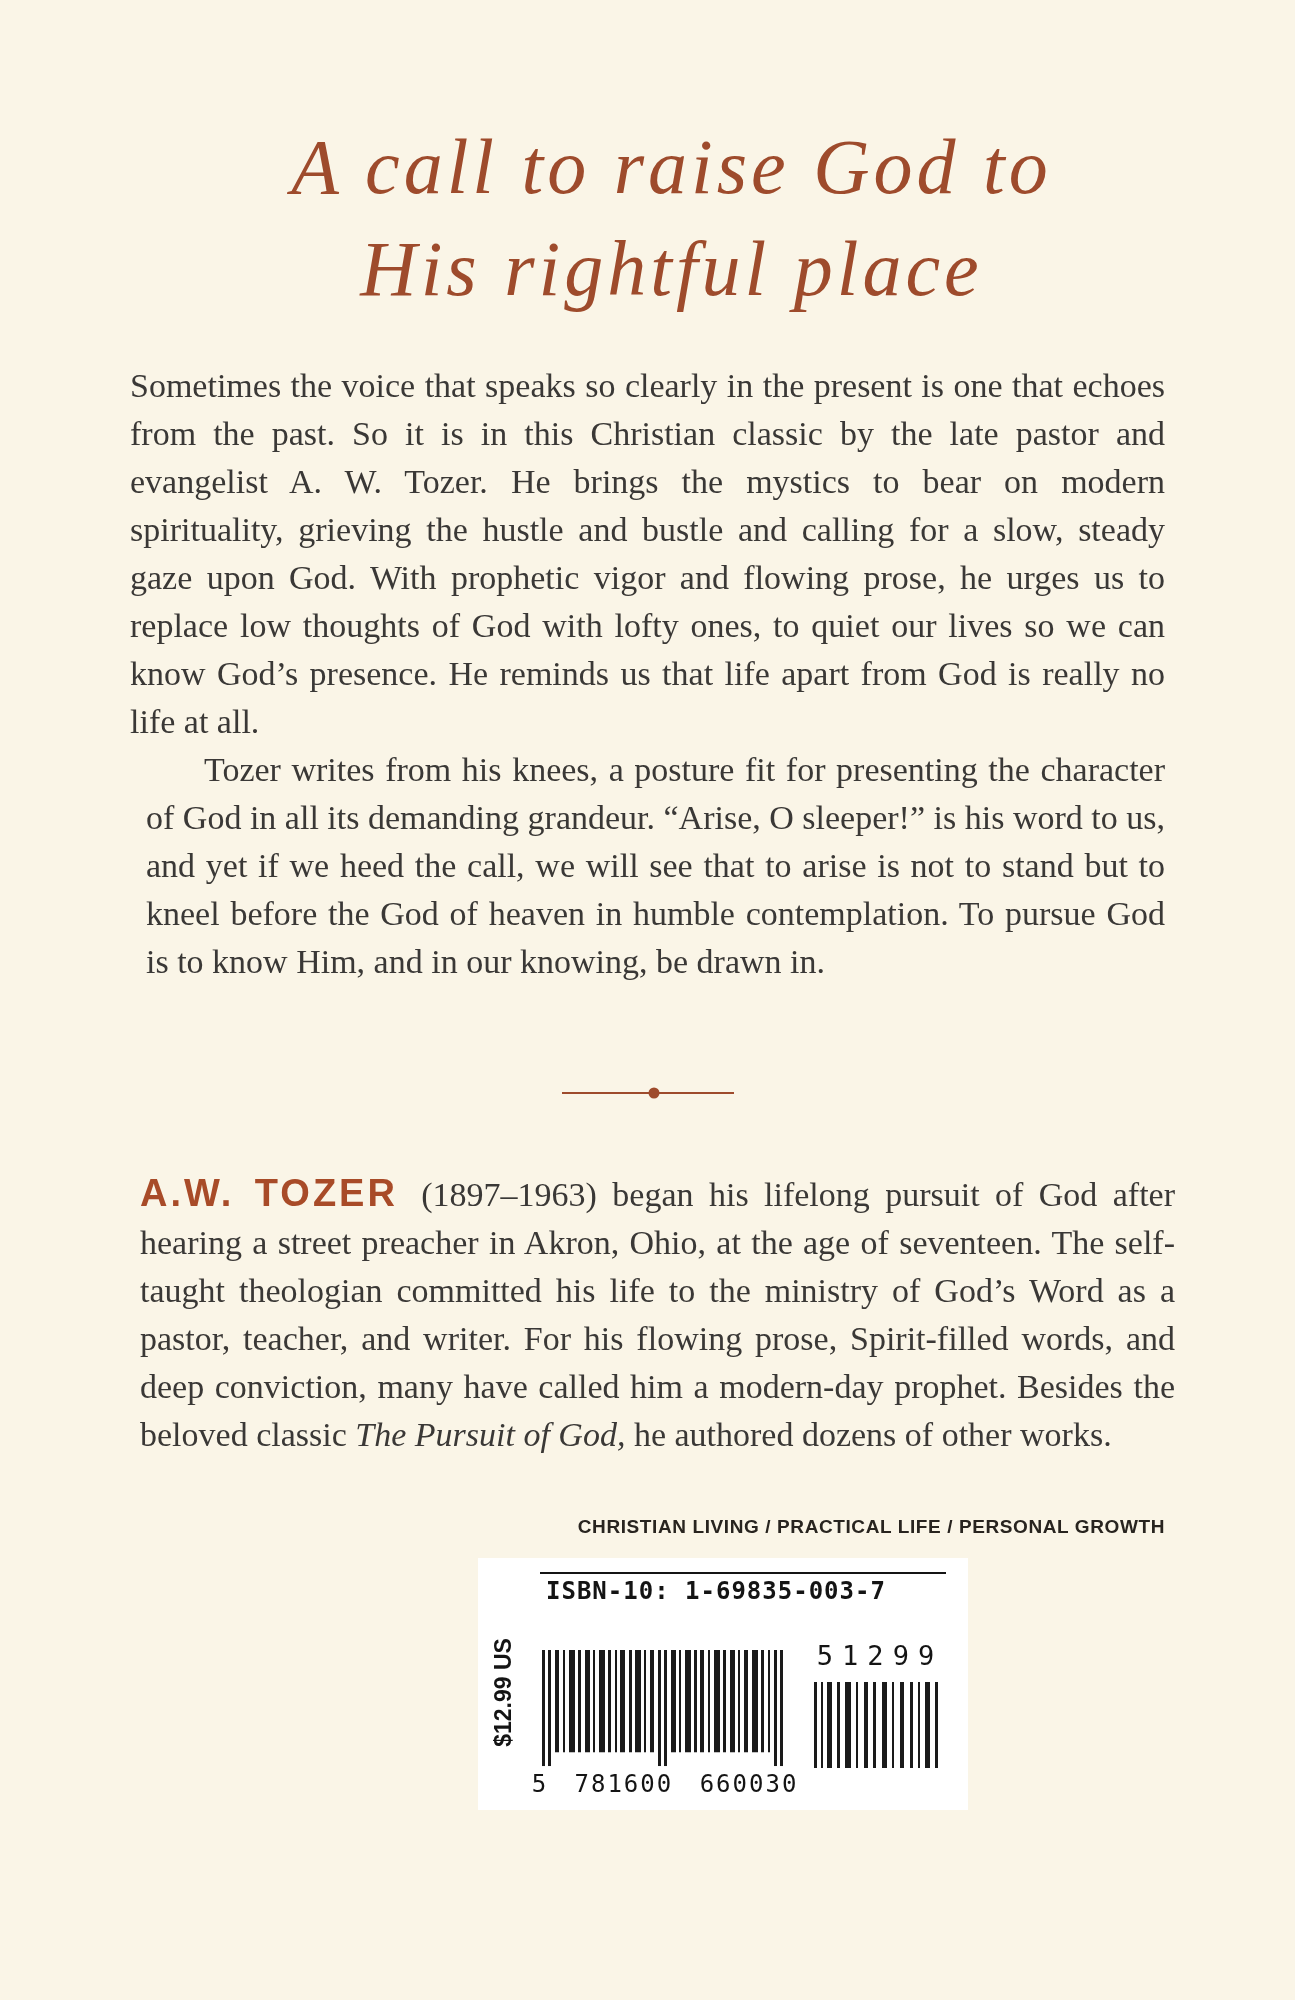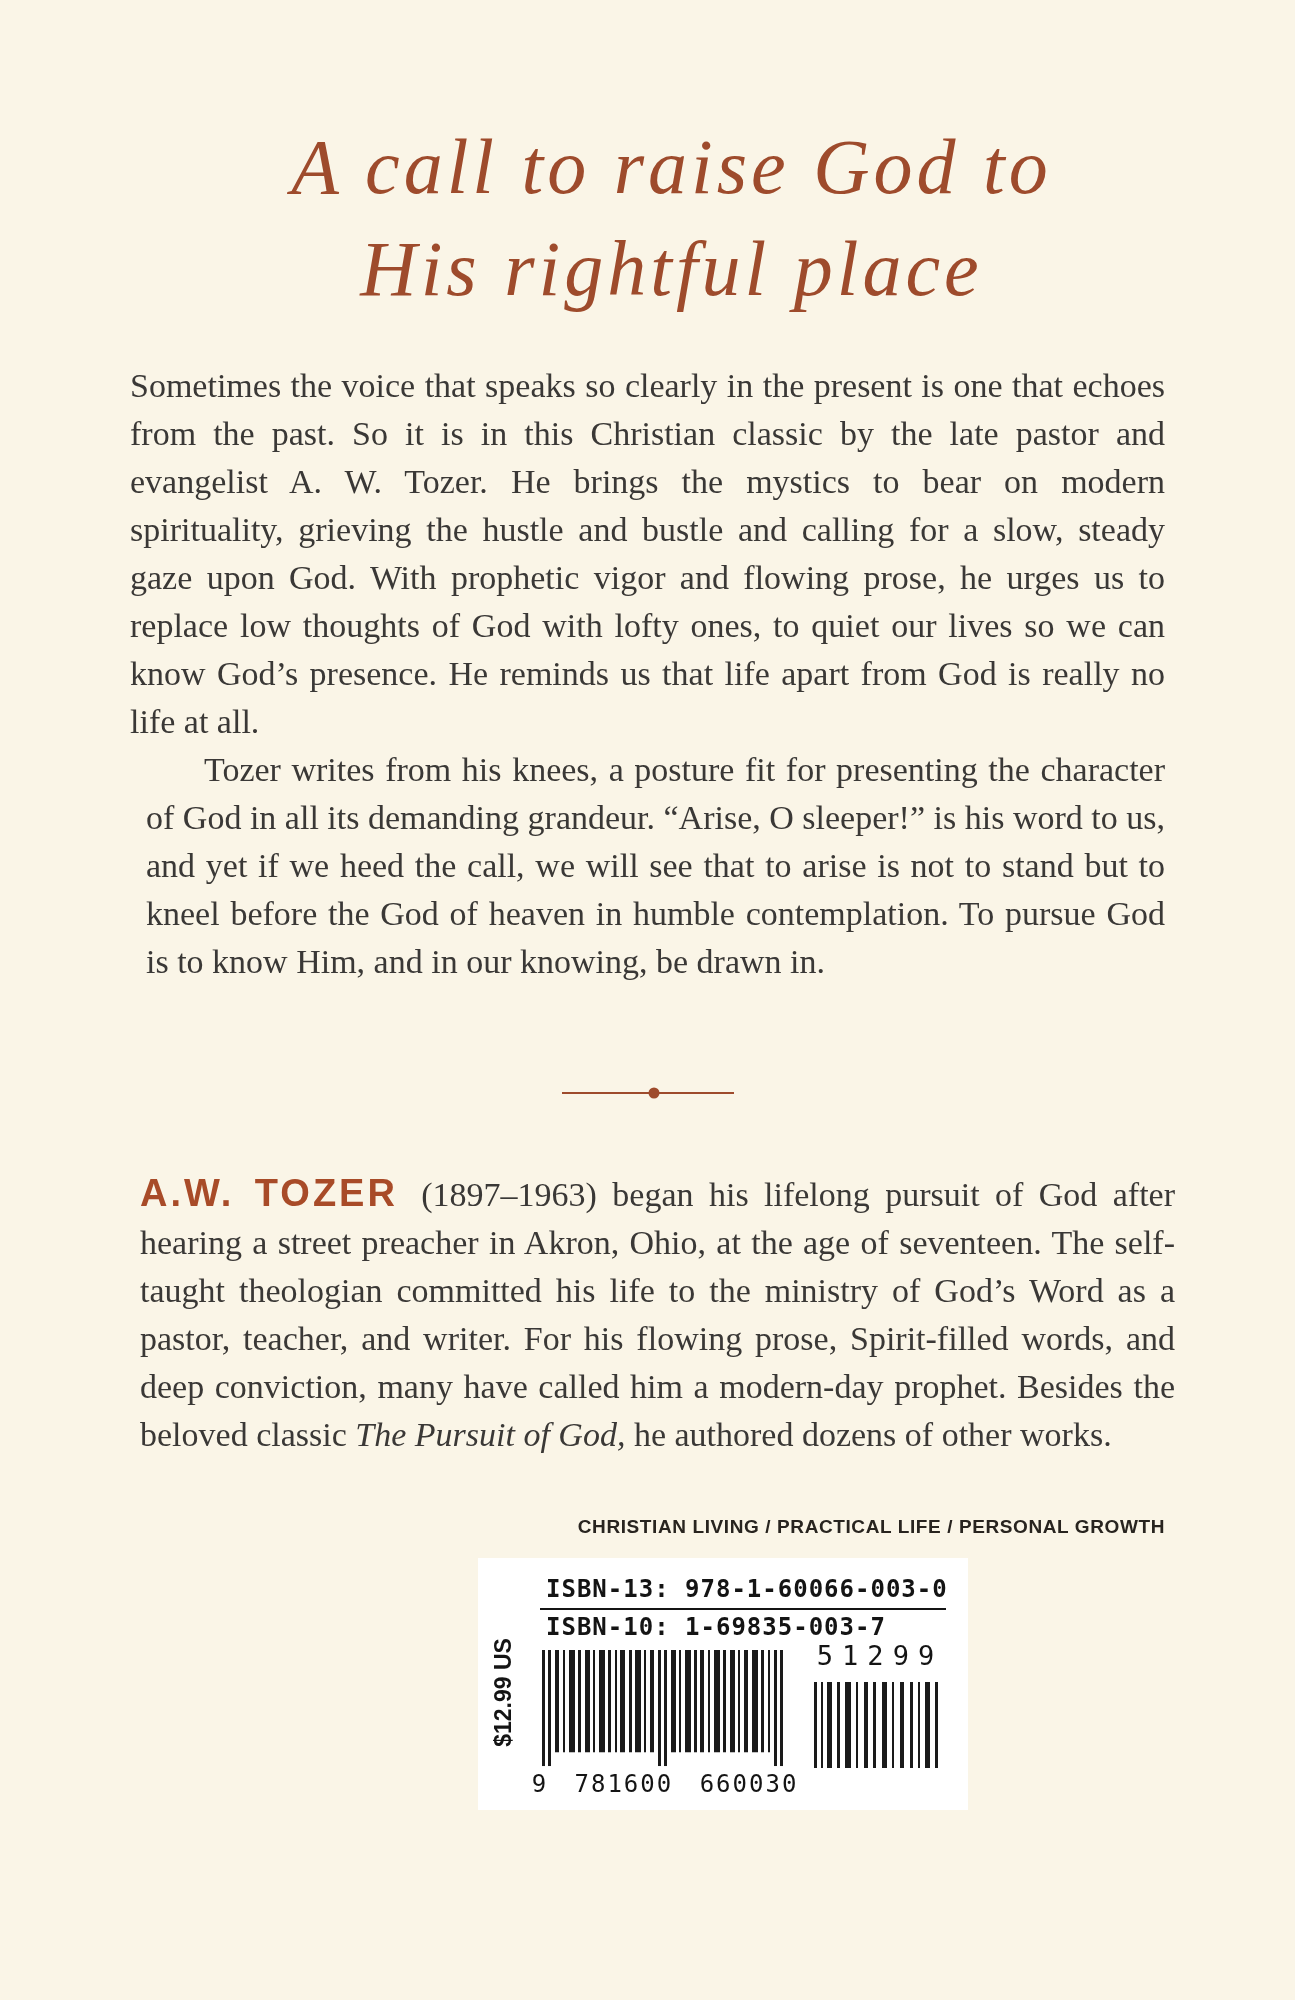--- a/index.html
+++ b/index.html
@@ -168,21 +168,20 @@
   </section>
 
   <div class="category">CHRISTIAN LIVING / PRACTICAL LIFE / PERSONAL GROWTH</div>
 
   <div class="barcode-box">
     <div class="price-wrap">
       <span class="price">$12.99 US</span>
     </div>
 
     <div class="isbn-block">
-      <div class="isbn-line">ISBN-13: 978-1-60066-003-0</div>
       <div class="isbn-divider"></div>
       <div class="isbn-line">ISBN-10: 1-69835-003-7</div>
     </div>
 
     <svg class="ean-barcode" viewBox="0 0 245 120" preserveAspectRatio="none">
       <g fill="#1a1a1a">
         <rect x="0" y="0" width="3" height="118"></rect>
           <rect x="6" y="0" width="3" height="118"></rect>
         <rect x="13" y="0" width="4" height="104"></rect>
           <rect x="21" y="0" width="2" height="104"></rect>
@@ -211,21 +210,21 @@
         <rect x="188" y="0" width="5" height="104"></rect>
           <rect x="196" y="0" width="2" height="104"></rect>
         <rect x="202" y="0" width="4" height="104"></rect>
           <rect x="210" y="0" width="6" height="104"></rect>
         <rect x="219" y="0" width="3" height="104"></rect>
           <rect x="226" y="0" width="2" height="104"></rect>
         <rect x="232" y="0" width="3" height="118"></rect>
           <rect x="238" y="0" width="3" height="118"></rect>
       </g>
     </svg>
-    <div class="ean-digits">9 781600 660030</div>
+    <div class="ean-digits">5 781600 660030</div>
 
     <div class="addon-digits">51299</div>
     <svg class="addon-barcode" viewBox="0 0 130 95" preserveAspectRatio="none">
       <g fill="#1a1a1a">
         <rect x="0" y="0" width="3" height="95"></rect>
           <rect x="7" y="0" width="2" height="95"></rect>
         <rect x="13" y="0" width="5" height="95"></rect>
           <rect x="23" y="0" width="3" height="95"></rect>
         <rect x="31" y="0" width="6" height="95"></rect>
           <rect x="42" y="0" width="2" height="95"></rect>

